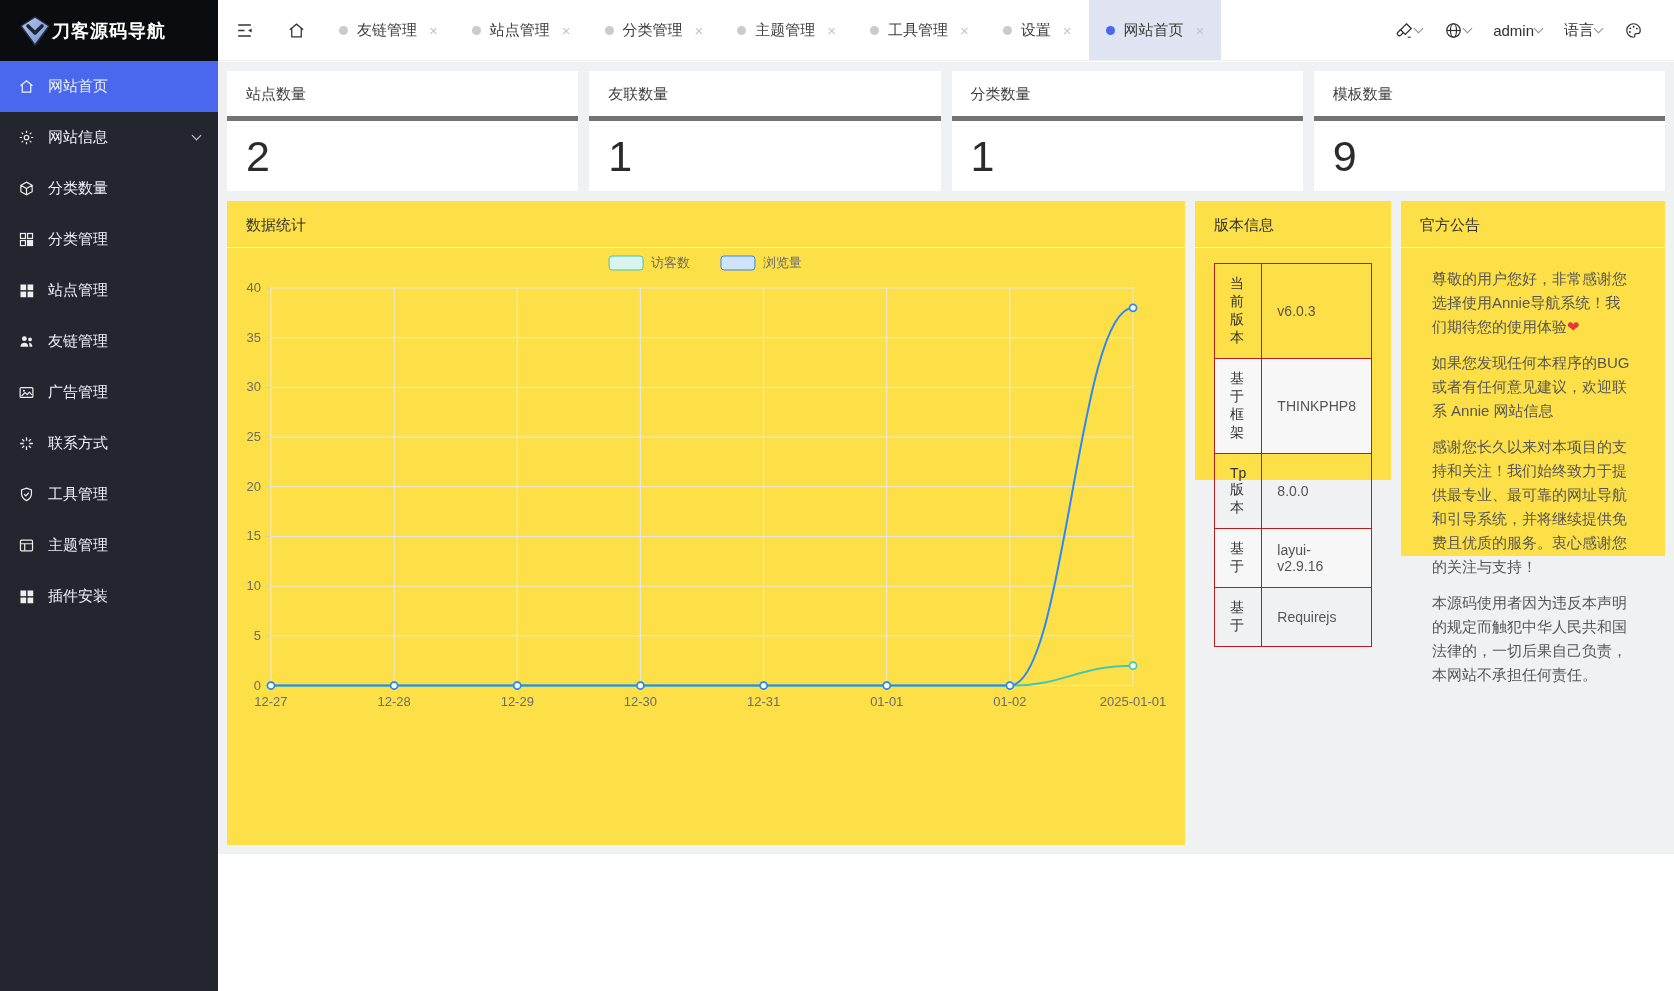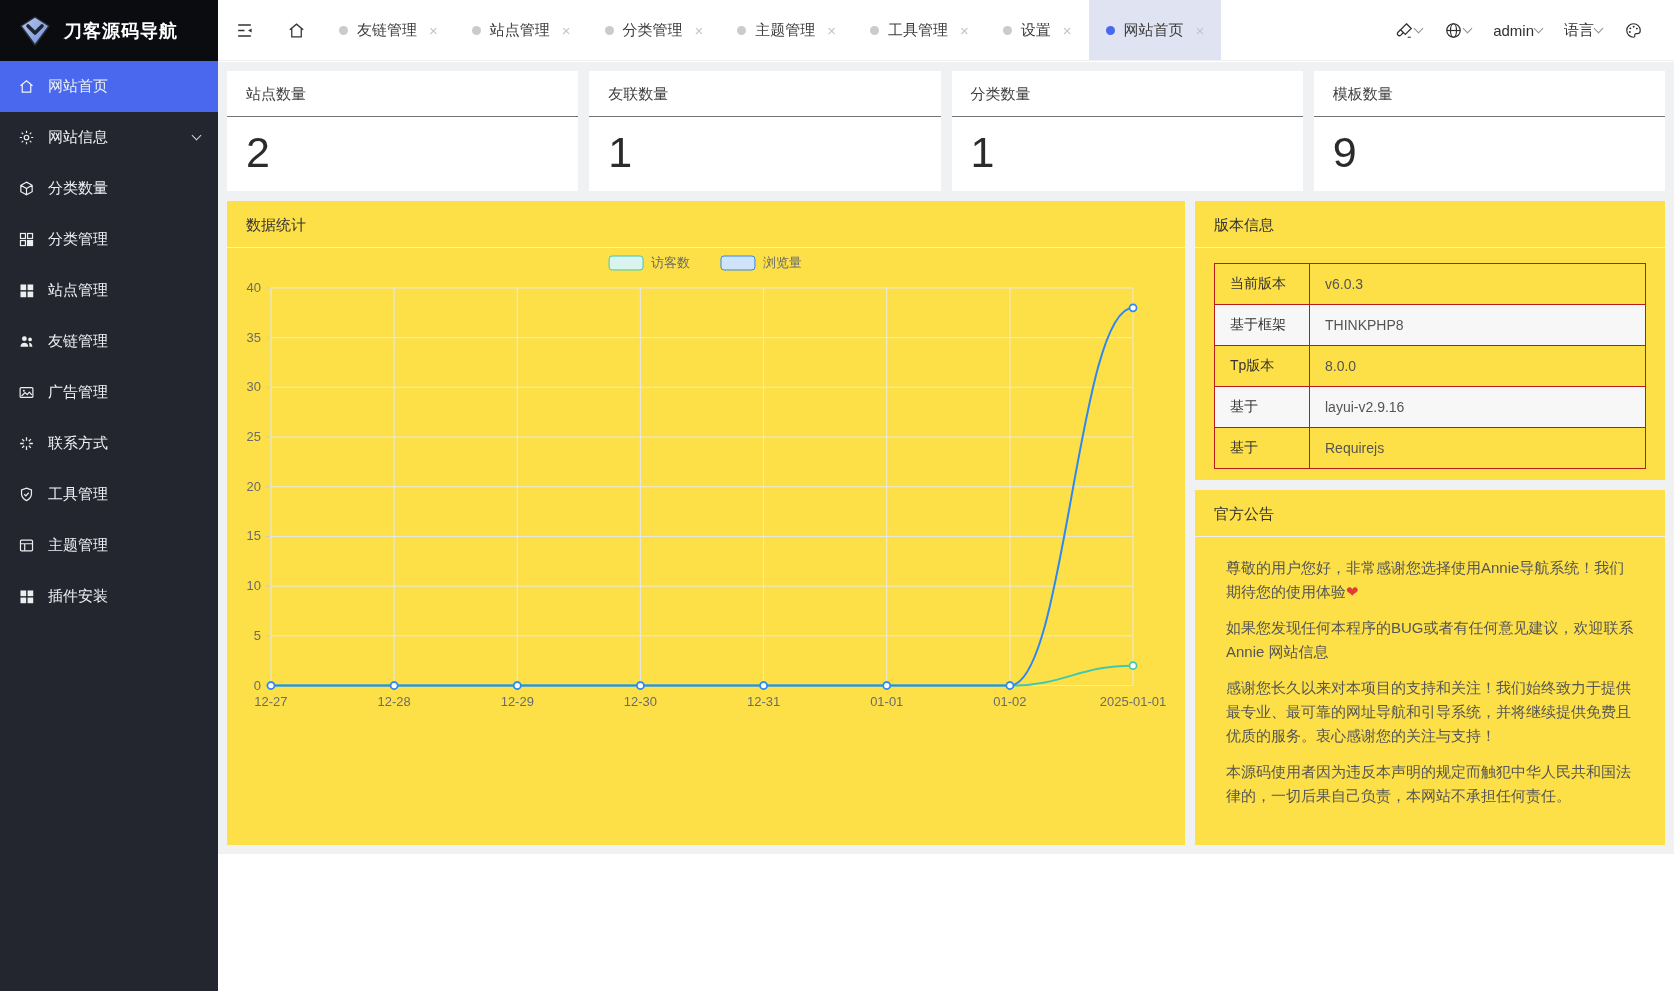--- a/index.html
+++ b/index.html
@@ -1,21 +1,21 @@
 <!DOCTYPE html>
 <html><head>
 <meta charset="utf-8">
 <style>
   * { margin:0; padding:0; box-sizing:border-box; }
   html,body { width:1674px; height:991px; font-family:"Liberation Sans","DejaVu Sans",sans-serif; background:#fff; overflow:hidden; }
   .app { position:relative; width:1674px; height:991px; }
 
   
   .sidebar { position:absolute; left:0; top:0; bottom:0; width:218px; background:#23262f; z-index:5; }
-  .logo { height:61px; background:#0b0c10; display:flex; align-items:center; padding-left:18px; gap:12px; }
+  .logo { height:61px; background:#0b0c10; display:flex; align-items:center; padding-left:18px; }
   .logo-title { color:#fff; font-size:18px; font-weight:bold; letter-spacing:1px; }
   .menu { padding-top:0; }
   .menu-item { height:51px; display:flex; align-items:center; padding:0 18px; gap:13px; color:#eef1f6; font-size:15px; cursor:pointer; }
   .menu-item.active { background:#4a68ee; }
   .menu-item .mi { width:17px; height:17px; flex:0 0 17px; color:#fff; opacity:.92; }
   .menu-item .lbl { flex:1; }
   .chev { width:7px; height:7px; border-right:1.5px solid #cfd3dc; border-bottom:1.5px solid #cfd3dc; transform:rotate(45deg); margin-top:-4px; }
 
   
   .header { position:absolute; left:218px; right:0; top:0; height:61px; background:#fff; border-bottom:1px solid #eef0f2; display:flex; align-items:stretch; z-index:4; }
@@ -30,31 +30,31 @@
   .hdr-right { margin-left:auto; display:flex; align-items:center; gap:8px; padding-right:24px; color:#2f2f2f; }
   .hdr-group { display:flex; align-items:center; gap:1px; padding:0 7px; cursor:pointer; font-size:15px; }
   .hdr-group svg { width:19px; height:19px; color:#2f2f2f; }
   .caret { width:7px; height:7px; border-right:1.4px solid #8f9094; border-bottom:1.4px solid #8f9094; transform:rotate(45deg); margin-top:-4px; }
 
   
   .content { position:absolute; left:218px; top:62px; right:0; bottom:0; background:#fff; }
   .page { background:#f0f1f2; padding:9px; }
   .cards-row { display:grid; grid-template-columns:repeat(4,1fr); gap:11px; margin-bottom:10px; }
   .card { background:#fff; height:120px; }
-  .card-label { padding:14px 19px 12px; font-size:15px; color:#3f3f3f; border-bottom:1px solid #737373; }
+  .card-label { padding:14px 19px 12px; font-size:15px; color:#3f3f3f; border-bottom:5px solid #737373; }
   .card-value { padding:11px 19px; font-size:43px; color:#2b2b2b; }
 
   .main-row { display:grid; grid-template-columns:1fr 470px; gap:10px; align-items:start; }
   .panel { background:#fde047; }
   .panel-title { height:47px; line-height:47px; padding:0 19px; font-size:15px; color:#333; border-bottom:1px solid #f0f0f0; }
   .chart-panel { height:644px; }
   #chart-svg { display:block; width:100%; }
   #chart-svg text { font-family:"Liberation Sans","DejaVu Sans",sans-serif; font-size:13px; fill:#6b6b6b; }
 
-  .right-col { display:flex; flex-direction:column; gap:10px; }
+  .right-col { display:flex; flex-direction:row; gap:10px; }
   .version-panel { height:279px; }
   .vtable { border-collapse:collapse; margin:15px 19px; width:calc(100% - 38px); font-size:14px; color:#555; }
   .vtable td { border:1px solid #b91c1c; padding:11px 15px; }
   .vtable td.k { width:95px; color:#333; }
   .vtable tr:nth-child(even) { background:#f7f7f7; }
 
   .announce-panel { height:355px; }
   .announce-body { padding:7px 31px; font-size:15px; color:#565656; line-height:1.6; }
   .announce-body p { margin:12px 0; }
   .heart { color:#e23a3a; font-family:"DejaVu Sans",sans-serif; }

